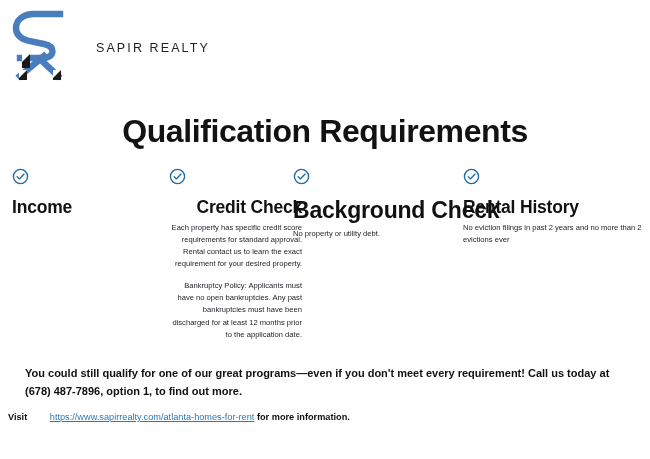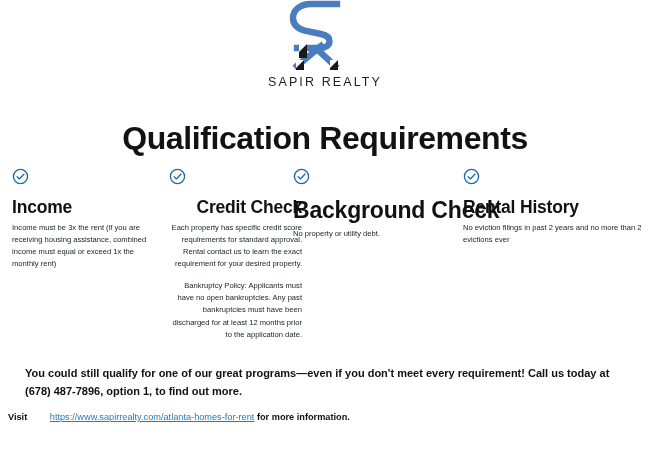--- a/index.html
+++ b/index.html
@@ -12,22 +12,23 @@
     background: #ffffff;
     font-family: "Liberation Sans", sans-serif;
     color: #1a1a1a;
     overflow: hidden;
     position: relative;
   }
 
   
   .logo-block {
     width: 100%;
+    padding-top: 10px;
     display: flex;
-    flex-direction: column;
+    flex-direction: row;
     align-items: center;
   }
   .logo-mark {
     width: 96px;
     height: 72px;
     display: block;
   }
   .logo-wordmark {
     margin-top: 3px;
     font-family: "Liberation Sans", sans-serif;
@@ -142,21 +143,20 @@
 <h1 class="page-title">Qualification Requirements</h1>
 
 <div class="columns">
 
   <div class="col col-0">
     <svg class="check-icon" viewBox="0 0 24 24">
       <circle cx="12" cy="12" r="10" fill="none" stroke="#1d6aa8" stroke-width="1.9"></circle>
       <path d="M7.2 12.2 L10.4 15.4 L17 8.6" fill="none" stroke="#1d6aa8" stroke-width="1.9" stroke-linecap="round" stroke-linejoin="round"></path>
     </svg>
     <div class="col-heading">Income</div>
-    <p class="col-para">Income must be 3x the rent (if you are receiving housing assistance, combined income must equal or exceed 1x the monthly rent)</p>
   </div>
 
   <div class="col col-1">
     <svg class="check-icon" viewBox="0 0 24 24">
       <circle cx="12" cy="12" r="10" fill="none" stroke="#1d6aa8" stroke-width="1.9"></circle>
       <path d="M7.2 12.2 L10.4 15.4 L17 8.6" fill="none" stroke="#1d6aa8" stroke-width="1.9" stroke-linecap="round" stroke-linejoin="round"></path>
     </svg>
     <div class="col-heading">Credit Check</div>
     <p class="col-para">Each property has specific credit score requirements for standard approval. Rental contact us to learn the exact requirement for your desired property.</p>
     <p class="col-para">Bankruptcy Policy: Applicants must have no open bankruptcies. Any past bankruptcies must have been discharged for at least 12 months prior to the application date.</p>

